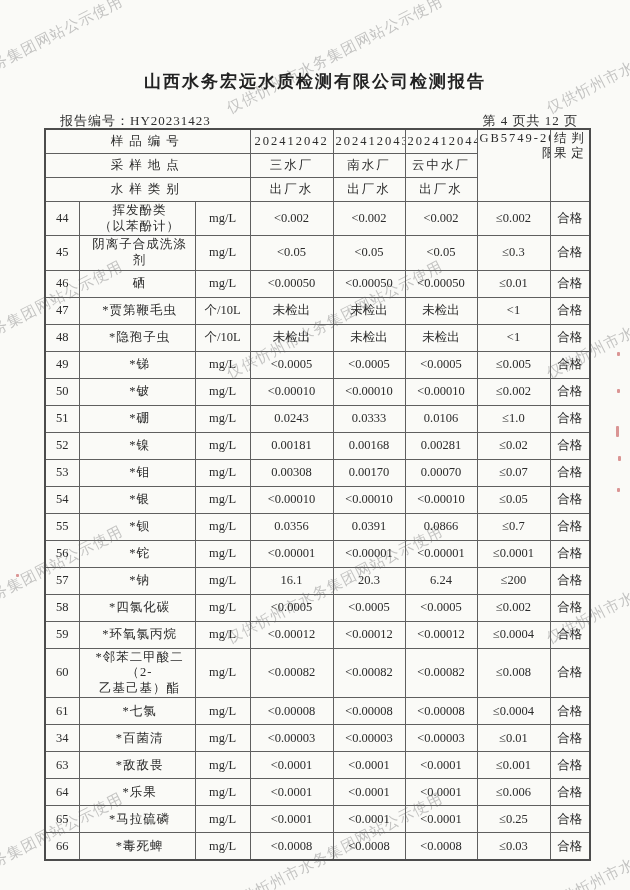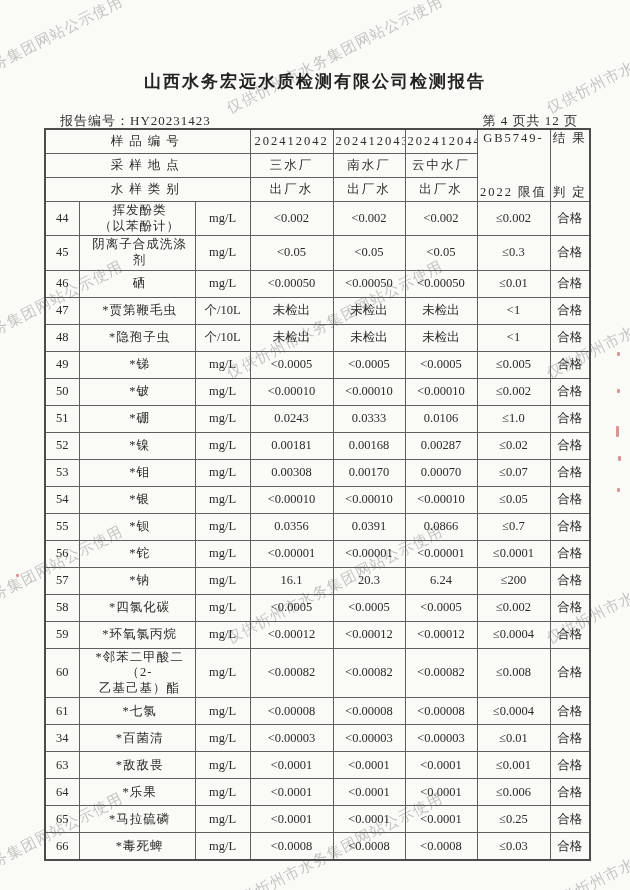--- a/index.html
+++ b/index.html
@@ -35,21 +35,21 @@
   .report-table th,.report-table td{
     border:1px solid #5f5f5f;text-align:center;vertical-align:middle;
     padding:1px 2px;font-weight:normal;overflow:hidden;
   }
   .report-table{border:2px solid #4c4c4c;}
   .report-table thead th,.report-table thead td{height:21px;letter-spacing:2px;}
   .report-table thead th{letter-spacing:6px;}
   .report-table tbody td{height:24px;}
   .name-cell{text-align:right;padding-left:7px !important;letter-spacing:1px;line-height:1.25;}
   .span-head{line-height:1.2;}
-  .two-line{display:flex;flex-direction:column;justify-content:space-between;height:100%;min-height:64px;letter-spacing:2px;}
+  .two-line{display:flex;flex-direction:row;justify-content:flex-start;height:100%;min-height:64px;letter-spacing:2px;}
   
   .red-marks{position:absolute;inset:0;pointer-events:none;}
   .red-mark{position:absolute;background:var(--red-color,#c95f5f);opacity:.65;border-radius:1px;}
 </style>
 </head>
 <body>
 
 <div class="page">
 
   <div class="wm-layer" id="wm-layer">
@@ -216,21 +216,21 @@
           <td>合格</td>
         </tr>
         <tr>
           <td>52</td>
           <td class="name-cell">
             <div>*镍</div>
           </td>
           <td>mg/L</td>
           <td>0.00181</td>
           <td>0.00168</td>
-          <td>0.00287</td>
+          <td>0.00281</td>
           <td>≤0.02</td>
           <td>合格</td>
         </tr>
         <tr>
           <td>53</td>
           <td class="name-cell">
             <div>*钼</div>
           </td>
           <td>mg/L</td>
           <td>0.00308</td>

